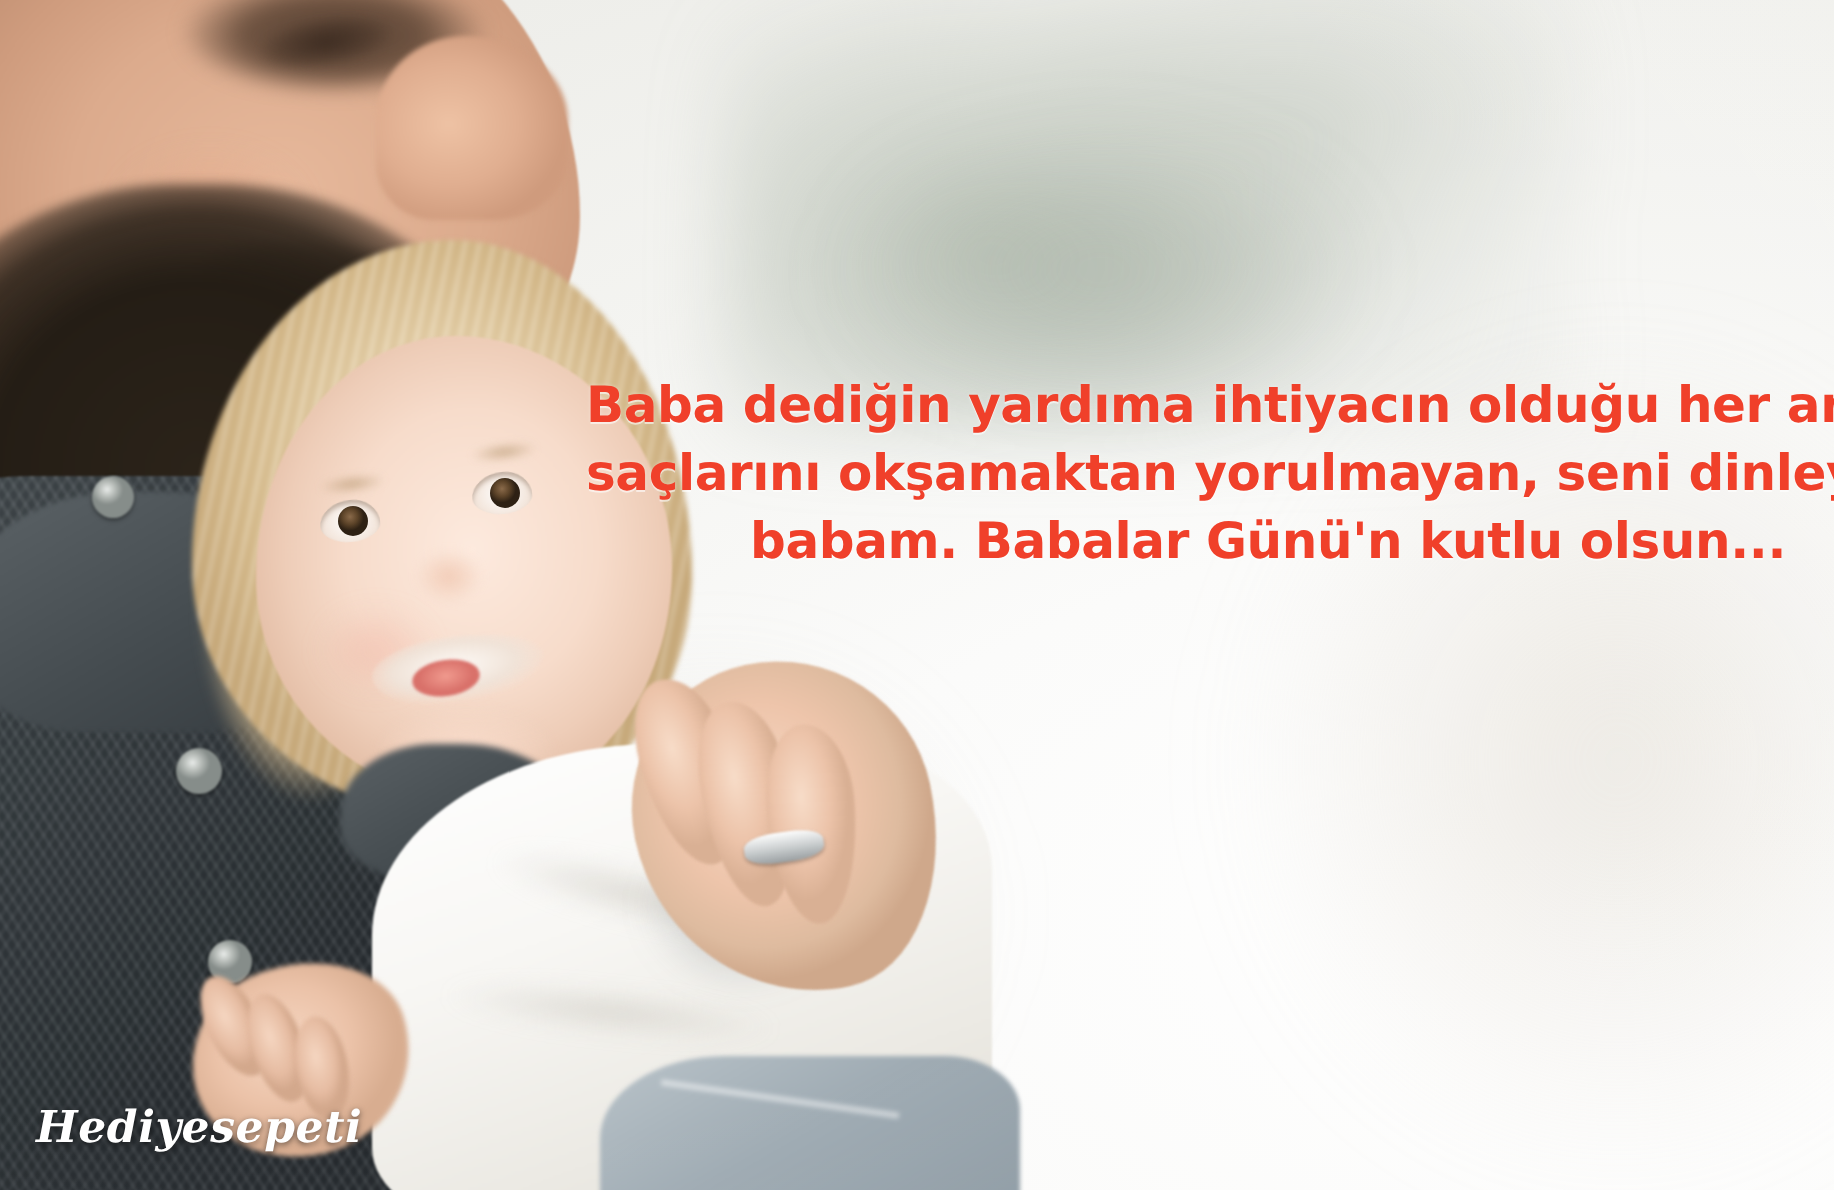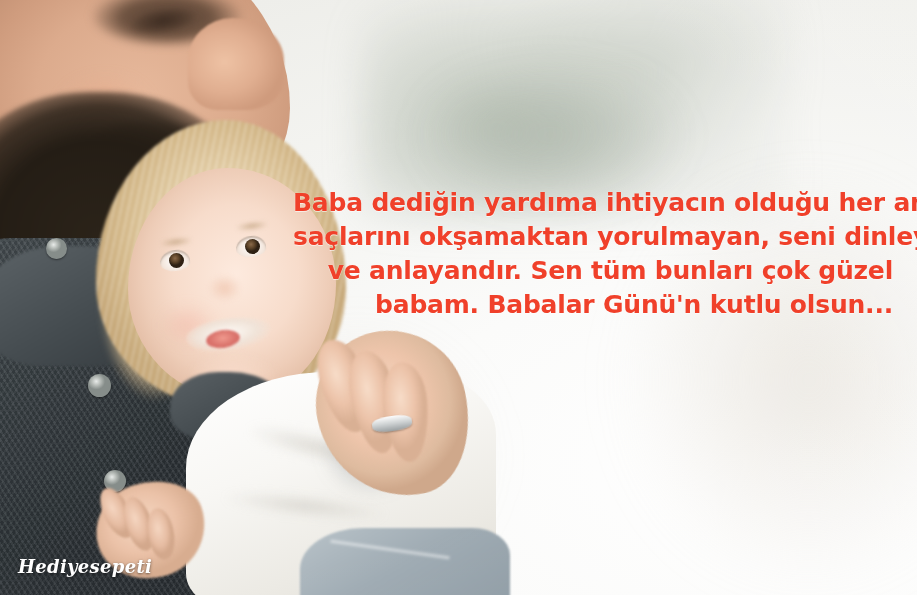--- a/index.html
+++ b/index.html
@@ -435,21 +435,21 @@
 
   
   .watermark {
     position: absolute;
     left: 18px;
     bottom: 18px;
     color: #ffffff;
     font-family: "DejaVu Serif", "Liberation Serif", serif;
     font-style: italic;
     font-weight: bold;
-    font-size: 18px;
+    font-size: 22px;
     letter-spacing: 0.3px;
     text-shadow: 0 1px 3px rgba(0,0,0,0.55);
   }
 </style>
 </head>
 <body>
 
 <div class="card">
 
   <div class="bg-base"></div>
@@ -513,19 +513,18 @@
     <div class="kid-finger kf-1"></div>
     <div class="kid-finger kf-2"></div>
     <div class="kid-finger kf-3"></div>
   </div>
 
   <div class="photo-soften"></div>
 
   <div class="quote">
     <span class="line">Baba dediğin yardıma ihtiyacın olduğu her an</span>
     <span class="line">saçlarını okşamaktan yorulmayan, seni dinleyen</span>
-    <span class="line">ve anlayandır. Sen tüm bunları çok güzel</span>
     <span class="line">babam. Babalar Günü'n kutlu olsun...</span>
   </div>
 
   <div class="watermark">Hediyesepeti</div>
 
 </div>
 
 </body></html>

